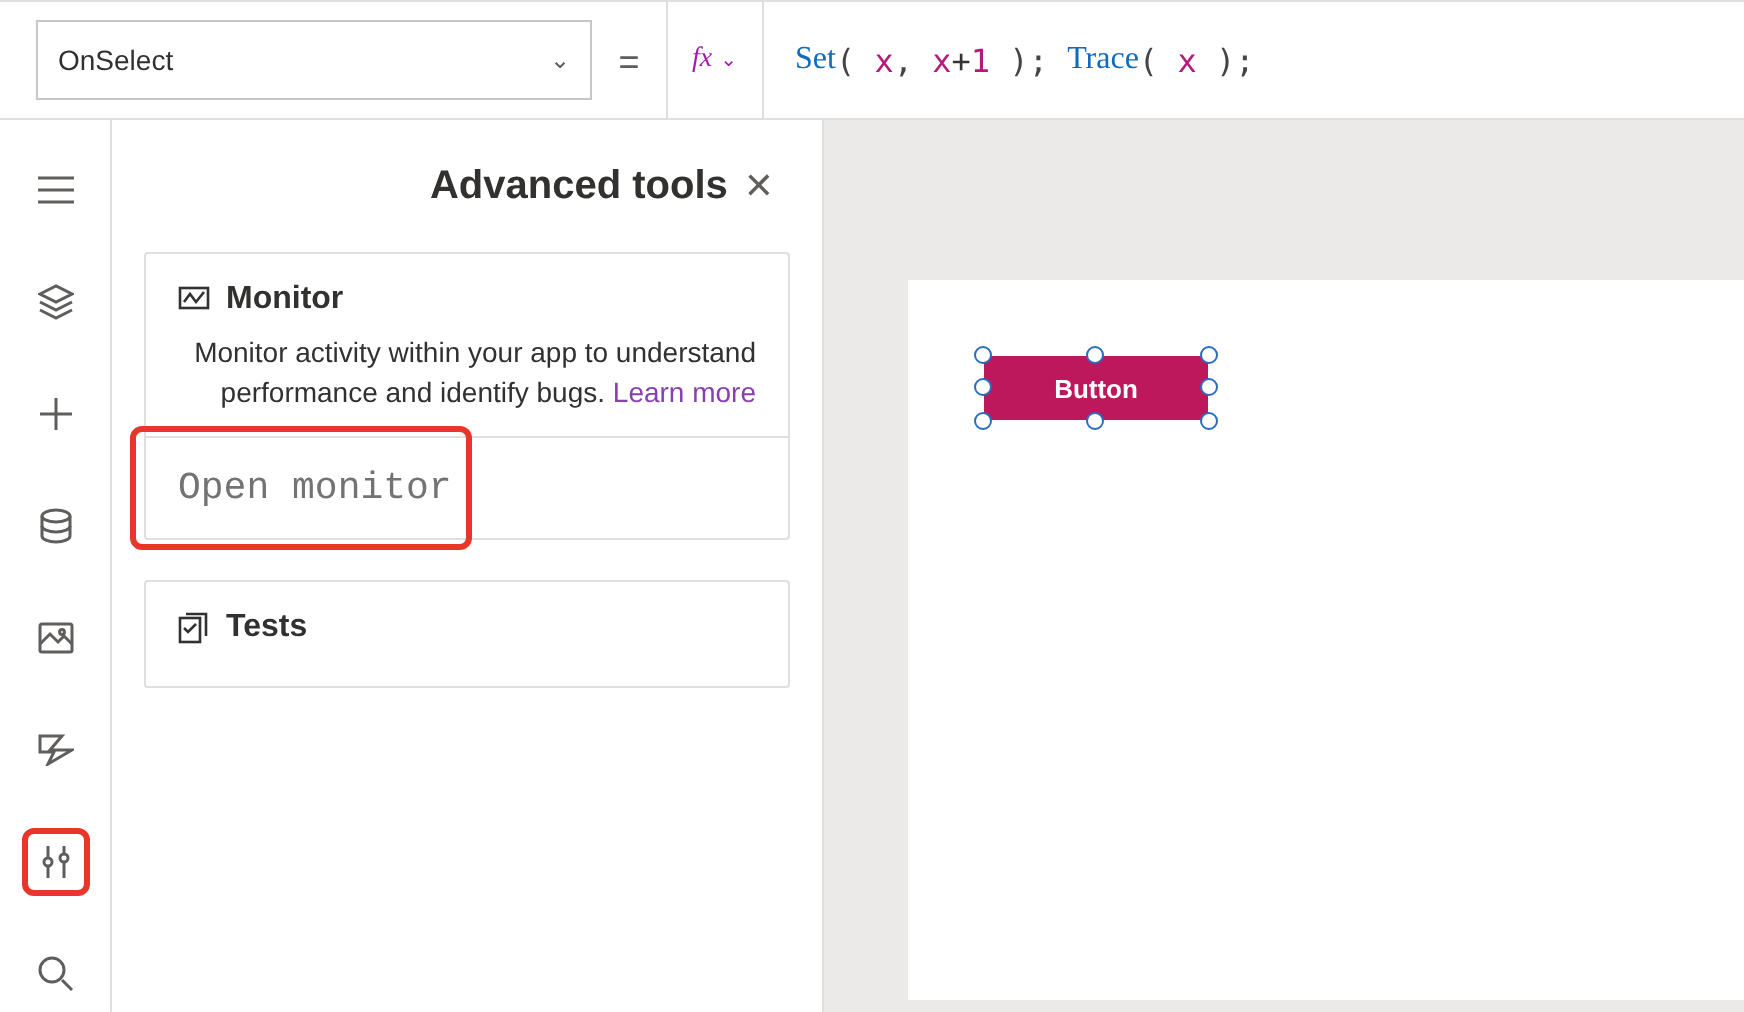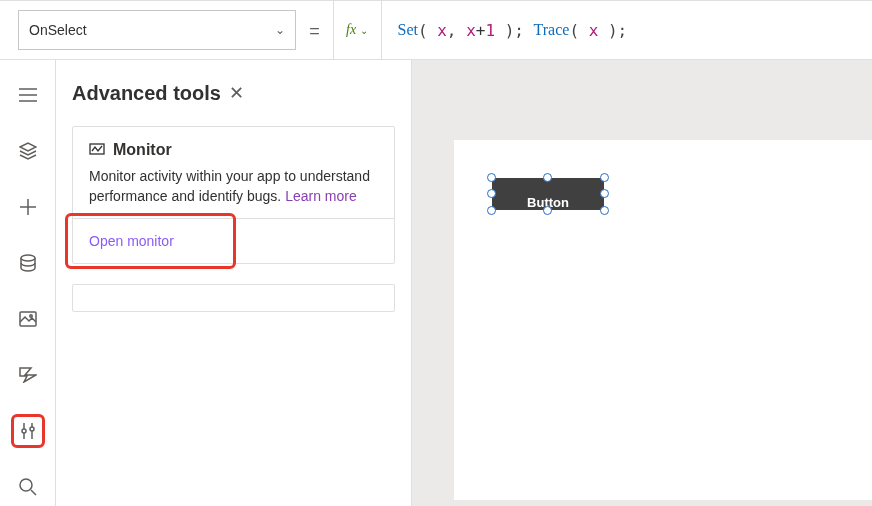--- a/index.html
+++ b/index.html
@@ -39,21 +39,21 @@
     border-right: 1px solid #e1dfdd;
     height: 100%;
     line-height: 60px;
   }
   .fx-box {
     display: flex;
     align-items: center;
     height: 100%;
     border-right: 1px solid #e1dfdd;
     padding: 0 12px;
-    color: #4d7c0f;
+    color: #a21caf;
     font-style: italic;
     font-family: "Segoe UI", serif;
     justify-content: space-between;
   }
   .fx-box .chev { font-style: normal; font-size: 10px; margin-left: 4px; }
   .formula {
     flex: 1;
     height: 100%;
     display: flex;
     align-items: center;
@@ -93,59 +93,61 @@
   .rail svg { stroke: #605e5c; fill: none; stroke-width: 1.5; }
 
   .panel {
     width: 356px;
     border-right: 1px solid #e1dfdd;
     background: #fff;
     padding: 18px 16px 0 16px;
   }
   .panel-head {
     display: flex;
-    justify-content: flex-start;
+    justify-content: flex-end;
     align-items: center;
     margin-bottom: 18px;
   }
   .panel-title {
     font-size: 20px;
     font-weight: 600;
   }
   .close-x {
     font-size: 18px;
     color: #605e5c;
     padding: 4px 8px;
   }
   .card {
     border: 1px solid #e1dfdd;
     border-radius: 2px;
     margin-bottom: 20px;
   }
   .card-body {
     padding: 14px 16px 12px 16px;
+    text-align: right;
   }
   .card-title-row {
     display: flex; align-items: center; gap: 8px;
     margin-bottom: 8px;
   }
   .card-title {
     font-size: 16px; font-weight: 600;
   }
   .card-desc {
     font-size: 14px; color: #323130; line-height: 1.4;
   }
   .card-link { color: #883FB2; margin-top: 30px; }
   .card-foot {
     border-top: 1px solid #e1dfdd;
     padding: 14px 16px;
   }
   .card-action {
-    color: #8b5cf6;
-    font-size: 14px;
+    color: #737373;
+    font-size: 19px;
+    font-family: Liberation Mono, monospace;
   }
   .highlight-box {
     position: relative;
   }
   .highlight-box::after {
     content: "";
     position: absolute;
     left: -8px; top: -6px; right: 158px; bottom: -6px;
     border: 3px solid #E8362A;
     border-radius: 6px;
@@ -159,23 +161,23 @@
   }
   .artboard {
     position: absolute;
     left: 42px; top: 80px; right: 0; bottom: 6px;
     background: #fff;
   }
   .btn-ctl {
     position: absolute;
     left: 38px; top: 38px;
     width: 112px; height: 32px;
-    background: #404040;
+    background: #be185d;
     color: #fff;
-    display: flex; align-items: flex-end; justify-content: center;
+    display: flex; align-items: center; justify-content: center;
     font-weight: 600; font-size: 13px;
     border-radius: 3px;
   }
   .sel-handle {
     position: absolute;
     width: 9px; height: 9px;
     background: #fff;
     border: 1px solid #2A6DC0;
     border-radius: 50%;
   }
@@ -279,20 +281,28 @@
           <span>Monitor activity within your app to understand performance and identify bugs. </span><a class="card-link">Learn more</a>
         </div>
       </div>
       <div class="card-foot highlight-box">
         <a class="card-action">Open monitor</a>
       </div>
     </div>
 
     <div class="card">
       <div class="card-body">
+        <div class="card-title-row">
+          <svg width="16" height="16" style="stroke:#323130;fill:none;stroke-width:1.3;">
+              <rect x="1" y="3" width="10" height="12"></rect>
+              <path d="M4 1 H14 V12"></path>
+              <path d="M3 8 L5 10 L9 6"></path>
+            </svg>
+          <span class="card-title">Tests</span>
+        </div>
       </div>
     </div>
   </div>
 
   <div class="canvas">
     <div class="artboard">
       <div class="btn-ctl">
         <span>Button</span>
         <div class="sel-handle h-tl"></div>
         <div class="sel-handle h-tm"></div>

